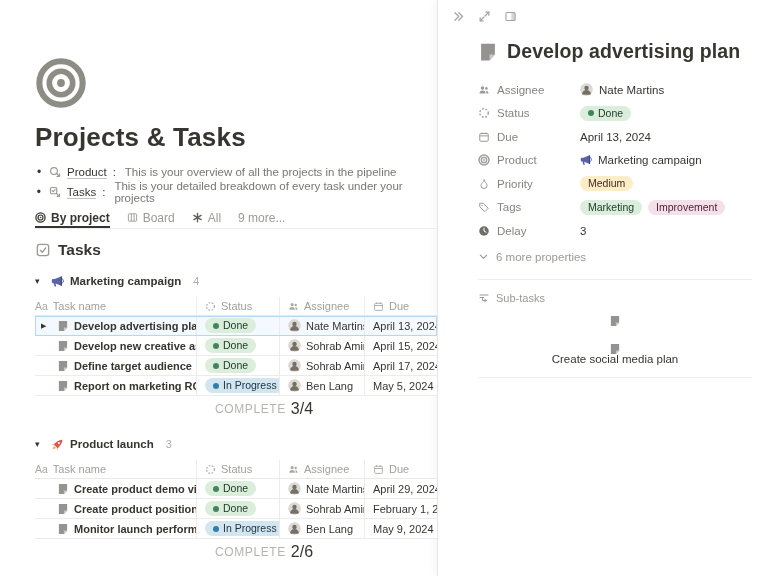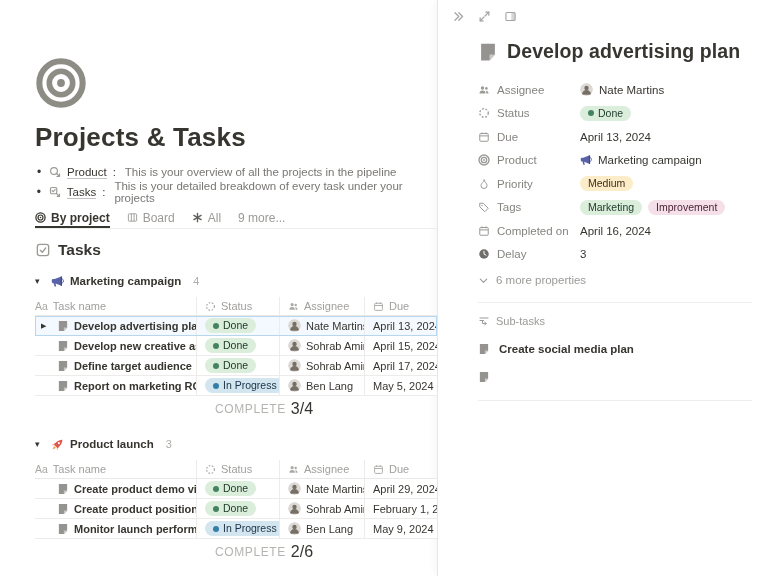--- a/index.html
+++ b/index.html
@@ -89,22 +89,22 @@
   .plabel .licon svg { width:12px; height:12px; }
   .pval { font-size:11.5px; display:flex; align-items:center; gap:6px; cursor:pointer; }
   .more-props { display:flex; align-items:center; gap:7px; color:#9b9a97;
     font-size:11.5px; margin-top:8px; cursor:pointer; }
   .more-props .micon { width:11px; height:11px; display:inline-flex; }
   .more-props .micon svg { width:11px; height:11px; }
   .pdivider { border:none; border-top:1px solid #ededeb; margin:16px 0 12px; }
   .sub-h { display:flex; align-items:center; gap:6px; color:#9b9a97; font-size:11px; }
   .sub-h .shicon { width:12px; height:12px; display:inline-flex; }
   .sub-h .shicon svg { width:12px; height:12px; }
-  .subitem { display:flex; align-items:center; gap:9px; height:21px; font-size:11.5px;
-    font-weight:700; margin-top:7px; cursor:pointer; }
+  .subitem { display:flex; align-items:center; gap:26px; height:21px; font-size:11.5px;
+    font-weight:400; margin-top:7px; cursor:pointer;flex-direction:column; }
   .subitem:first-of-type { margin-top:11px; }
   .pdivider.end { margin-top:13px; }
 </style>
 </head>
 <body>
 
 <div class="app">
 
   <div class="main">
     <div class="page-emoji">
@@ -659,36 +659,20 @@
                 <span>Marketing</span>
               </span>
               <span class="pill" style="background: rgb(245, 224, 233); color: rgb(76, 35, 55);">
                 <span>Improvement</span>
               </span>
             </div>
           </div>
           <div class="prow">
             <div class="plabel">
               <span class="licon">
-                <svg viewBox="0 0 24 24" fill="none" stroke="currentColor" stroke-width="2">
-                  <rect x="3.5" y="5" width="17" height="15.5" rx="2"></rect>
-                  <line x1="3.5" y1="9.8" x2="20.5" y2="9.8"></line>
-                  <line x1="8" y1="2.8" x2="8" y2="6.5"></line>
-                  <line x1="16" y1="2.8" x2="16" y2="6.5"></line>
-                </svg>
-              </span>
-              <span>Completed on</span>
-            </div>
-            <div class="pval">
-              <span>April 16, 2024</span>
-            </div>
-          </div>
-          <div class="prow">
-            <div class="plabel">
-              <span class="licon">
                 <svg viewBox="0 0 24 24">
                   <circle cx="12" cy="12" r="9.5" fill="#6f6e6a"></circle>
                   <path d="M12 6.5V12l4 2.4" stroke="#fff" stroke-width="2" fill="none" stroke-linecap="round"></path>
                 </svg>
               </span>
               <span>Delay</span>
             </div>
             <div class="pval">
               <span>3</span>
             </div>

